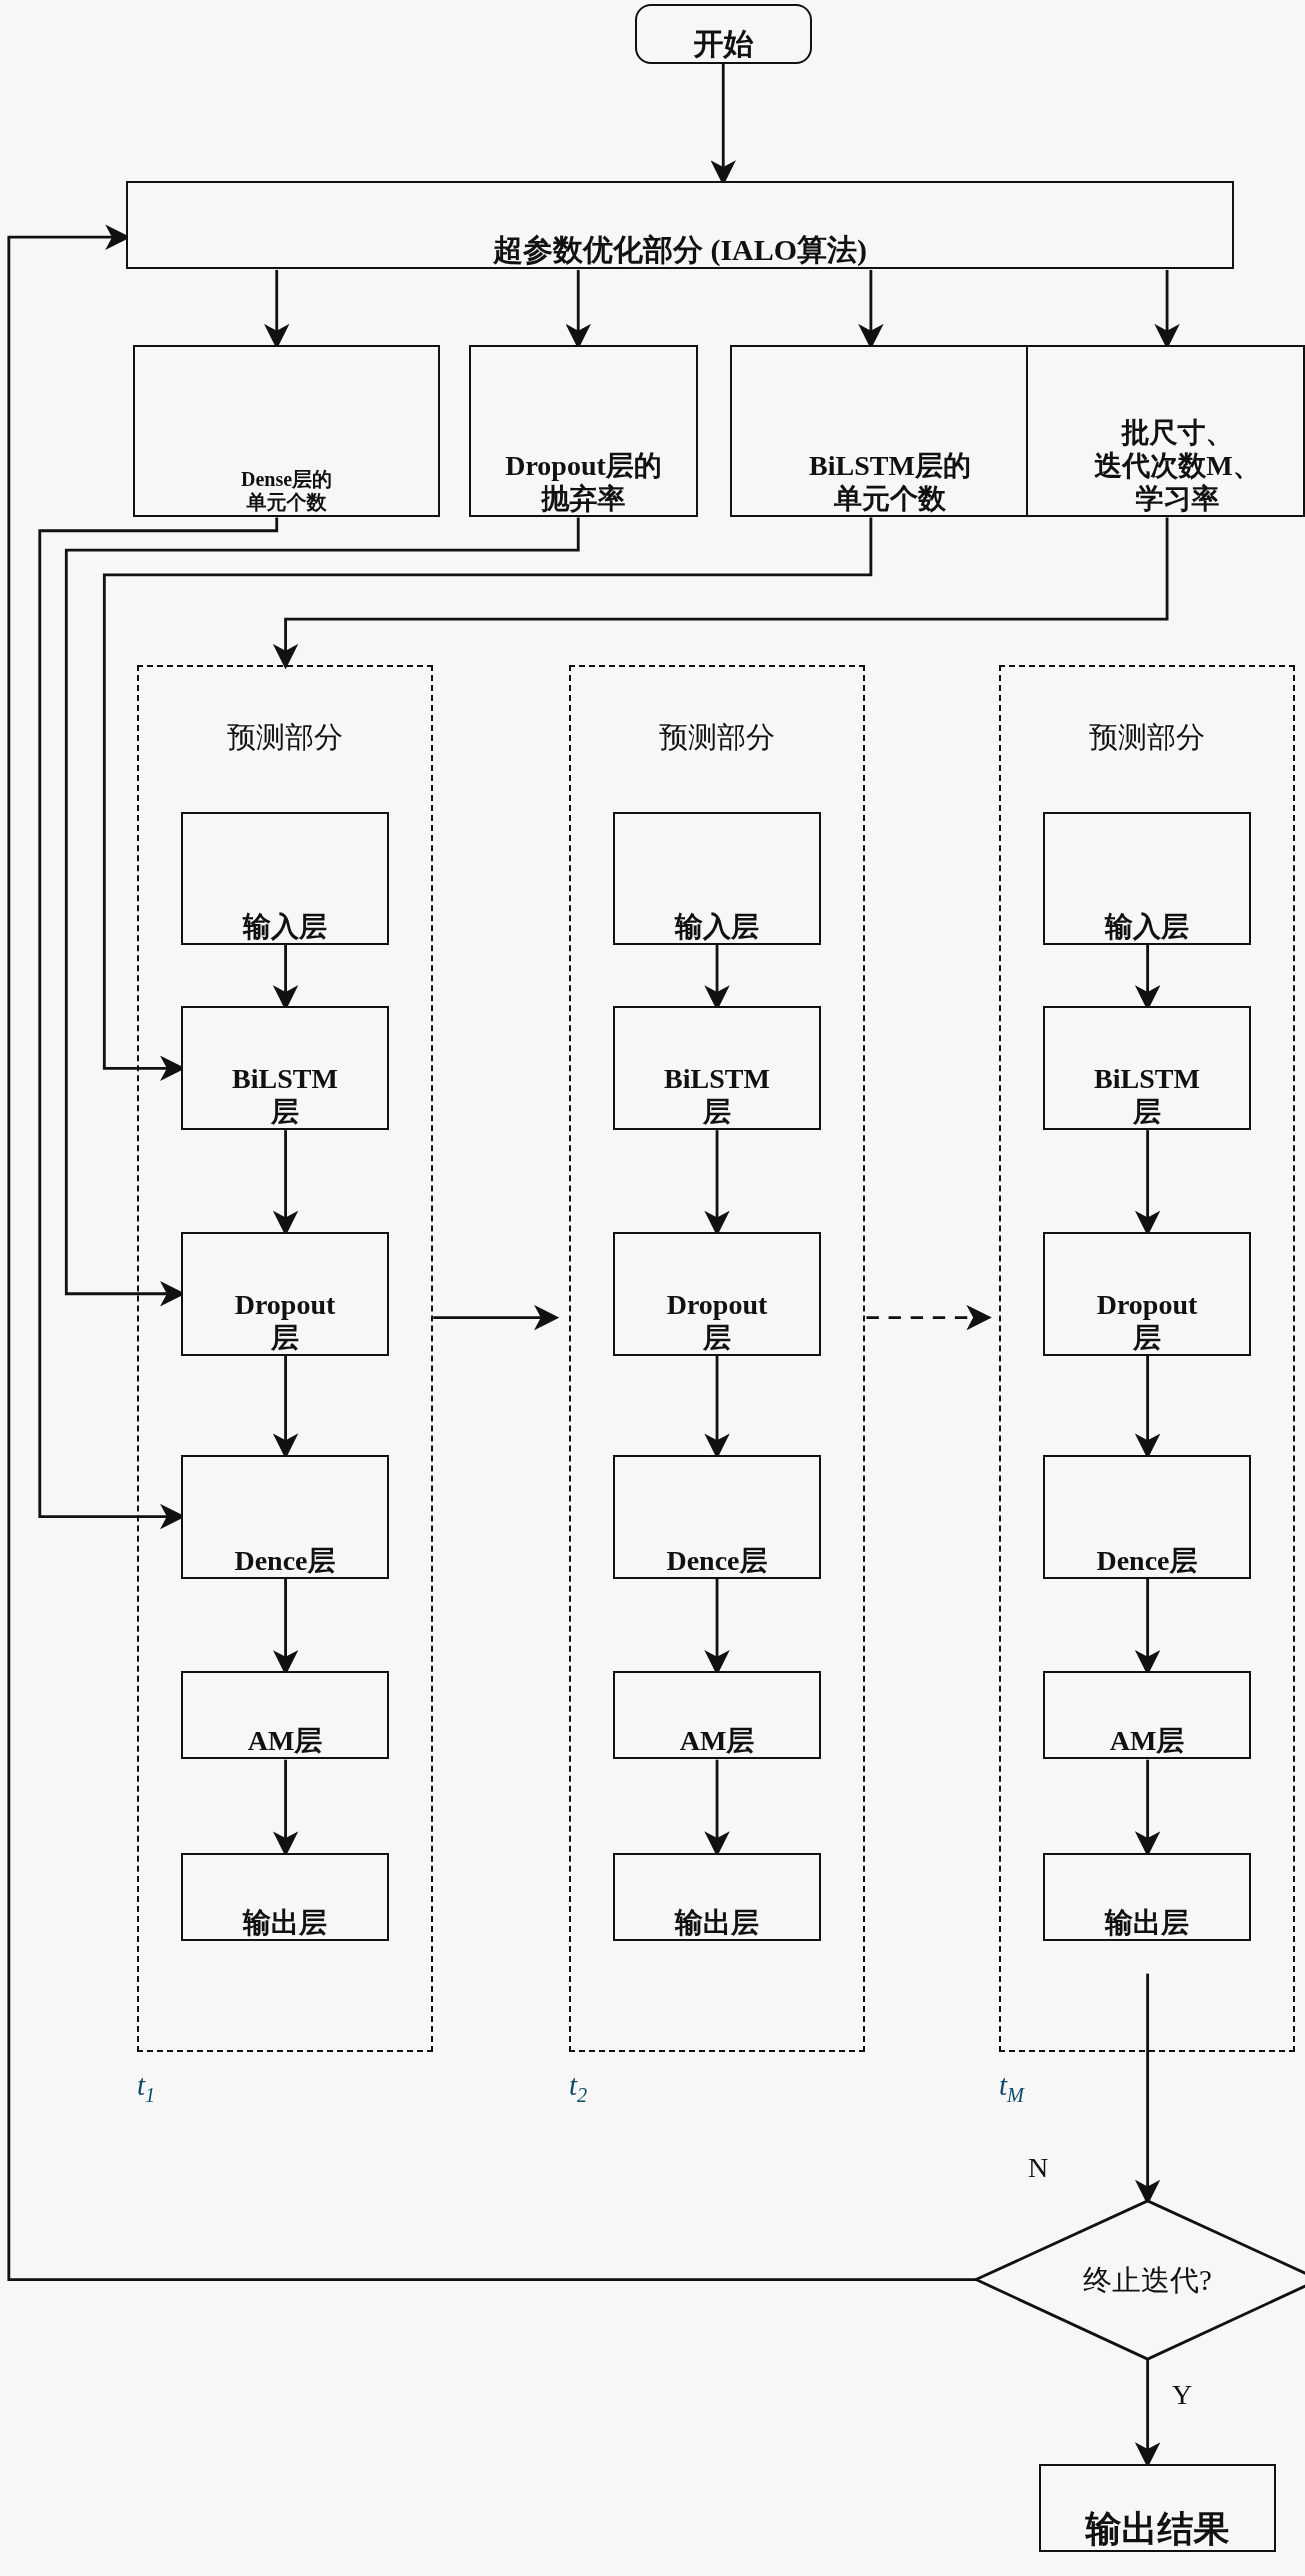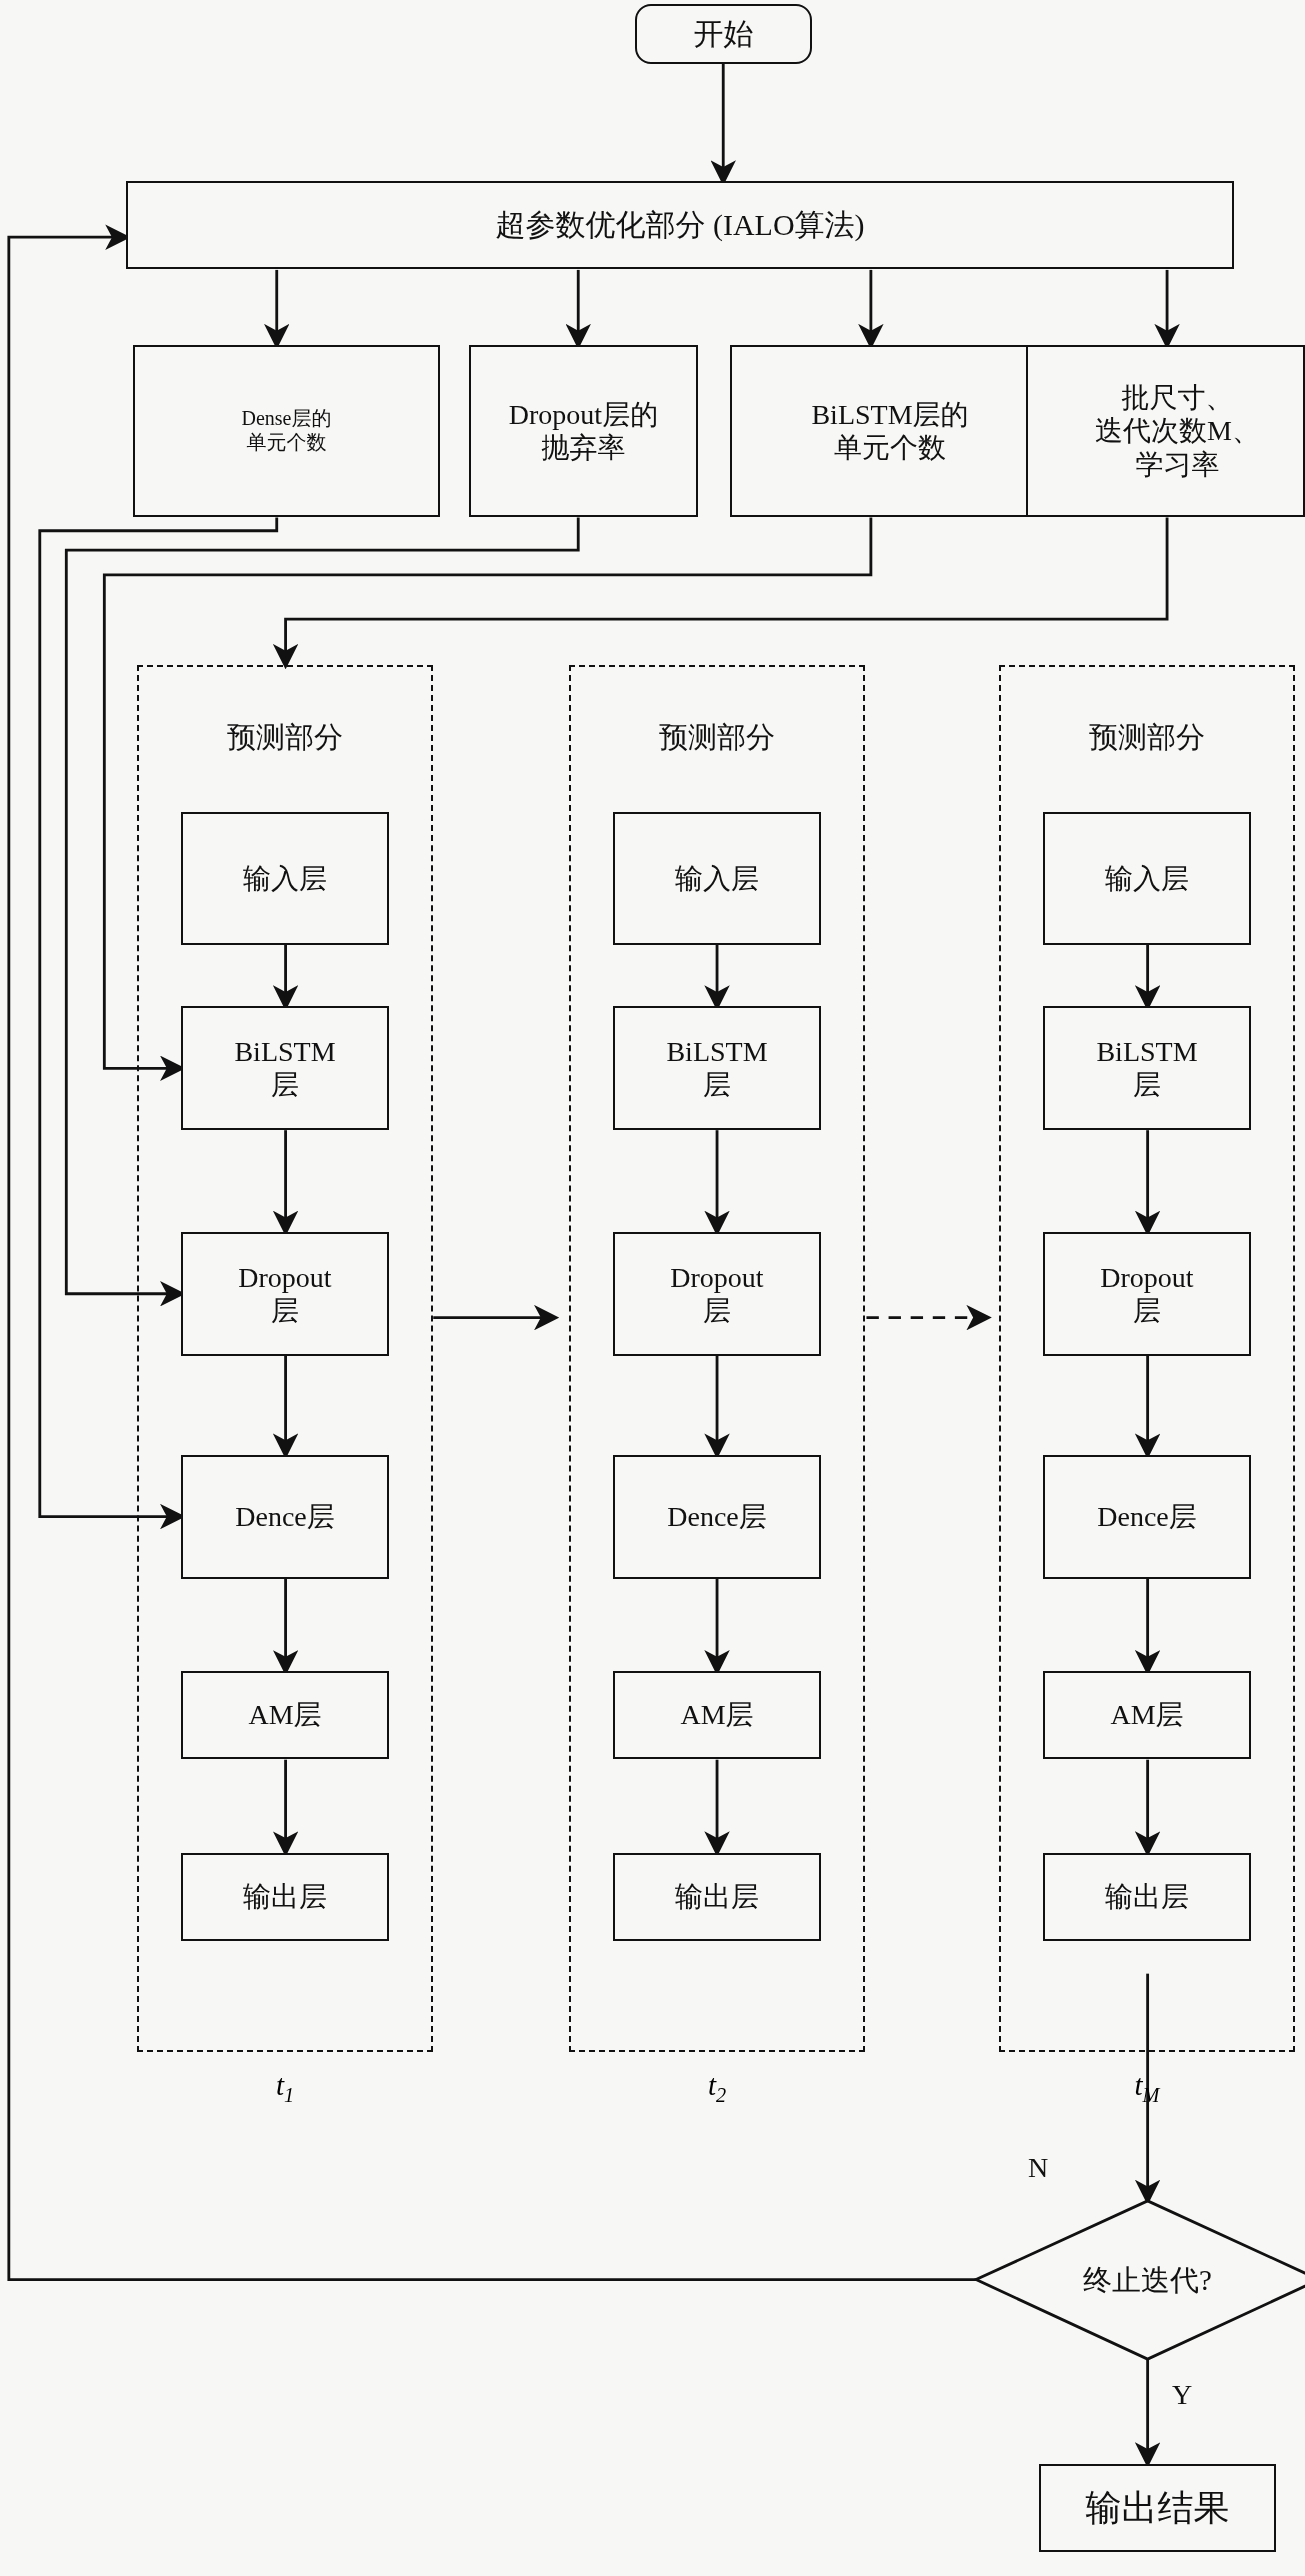--- a/index.html
+++ b/index.html
@@ -1,26 +1,26 @@
 <!DOCTYPE html>
 <html style="font-size:14px"><head>
 <meta charset="utf-8">
 <style>
   html,body{margin:0;padding:0;background:#f7f7f5;}
   body{font-family:"Liberation Serif","DejaVu Serif",serif;}
   #stage{position:relative;width:1305px;height:2576px;background:#f7f7f5;overflow:hidden;}
   svg.layer{position:absolute;left:0;top:0;width:1305px;height:2576px;}
   .node{position:absolute;box-sizing:border-box;background:#f7f7f5;border:2.7px solid #111;
-        display:flex;align-items:center;justify-content:center;text-align:center;
-        color:#111;line-height:1.18;}
+        display:flex;align-items:flex-end;justify-content:center;text-align:center;
+        color:#111;line-height:1.18;font-weight:bold;}
   .node.rounded{border-radius:16px;}
   .dashed-group{position:absolute;box-sizing:border-box;border:2.7px dashed #111;background:transparent;}
   .grp-title{position:absolute;text-align:center;color:#111;}
   .edge-label{position:absolute;color:#111;font-size:28px;}
-  .tlabel{position:absolute;text-align:center;color:#000000;font-size:29px;font-style:italic;}
+  .tlabel{position:absolute;color:#0c4a6e;font-size:29px;font-style:italic;}
   .tlabel sub{font-size:20.3px;font-style:italic;}
   .diamond-wrap{position:absolute;}
   .diamond-text{position:absolute;left:0;top:0;width:100%;height:100%;
       display:flex;align-items:center;justify-content:center;color:#111;}
 </style>
 </head>
 <body>
 
 <div id="stage">
 

